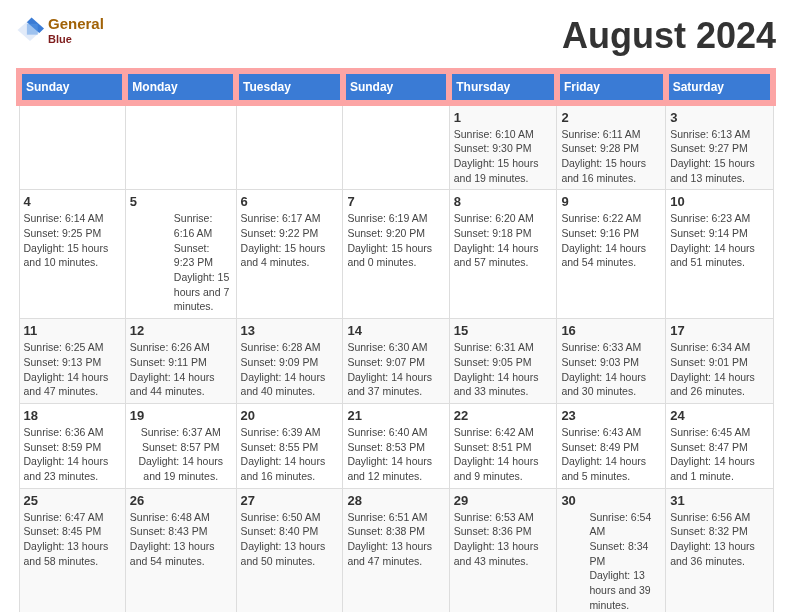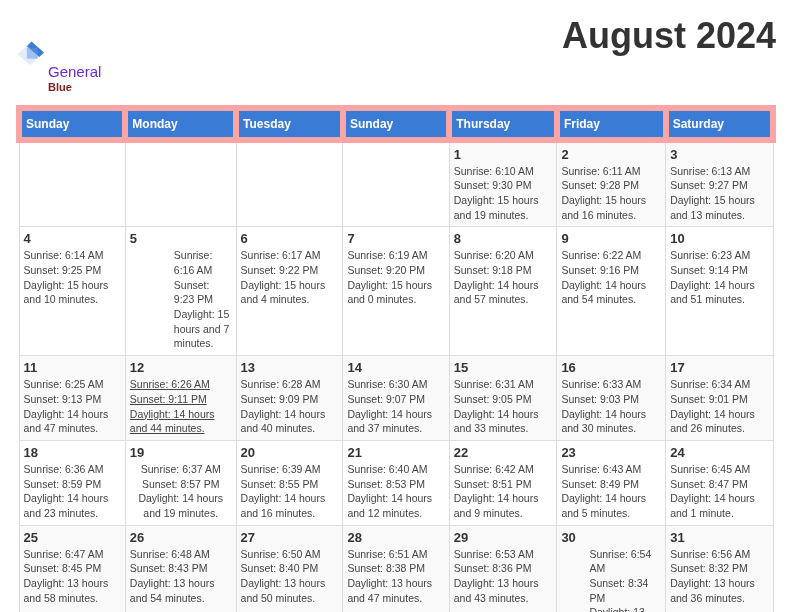--- a/index.html
+++ b/index.html
@@ -19,21 +19,21 @@
     .logo {
       display: flex;
       align-items: center;
       gap: 4px;
     }
     .logo-text {
       display: flex;
       flex-direction: column;
       line-height: 1.1;
     }
-    .logo-general { font-size: 15px; font-weight: normal; color: #6d28d9; margin-top: 48px; }
+    .logo-general { font-size: 15px; font-weight: bold; color: #a16207; }
     .logo-blue { font-size: 11px; font-weight: bold; color: #7f1d1d; }
     .logo-icon {
       width: 28px;
       height: 28px;
     }
     .title-block {
       text-align: right;
     }
     .title-block h1 {
       font-size: 36px;
@@ -195,21 +195,21 @@
       </tr>
       <tr>
         <td>
           <span class="day-number">11</span>
           <div class="day-info" style="white-space: pre-line;">Sunrise: 6:25 AM
 Sunset: 9:13 PM
 Daylight: 14 hours and 47 minutes.</div>
         </td>
         <td>
           <span class="day-number">12</span>
-          <div class="day-info" style="white-space: pre-line; text-decoration: underline;">Sunrise: 6:26 AM
+          <div class="day-info" style="white-space: pre-line;">Sunrise: 6:26 AM
 Sunset: 9:11 PM
 Daylight: 14 hours and 44 minutes.</div>
         </td>
         <td>
           <span class="day-number">13</span>
           <div class="day-info" style="white-space: pre-line;">Sunrise: 6:28 AM
 Sunset: 9:09 PM
 Daylight: 14 hours and 40 minutes.</div>
         </td>
         <td>

